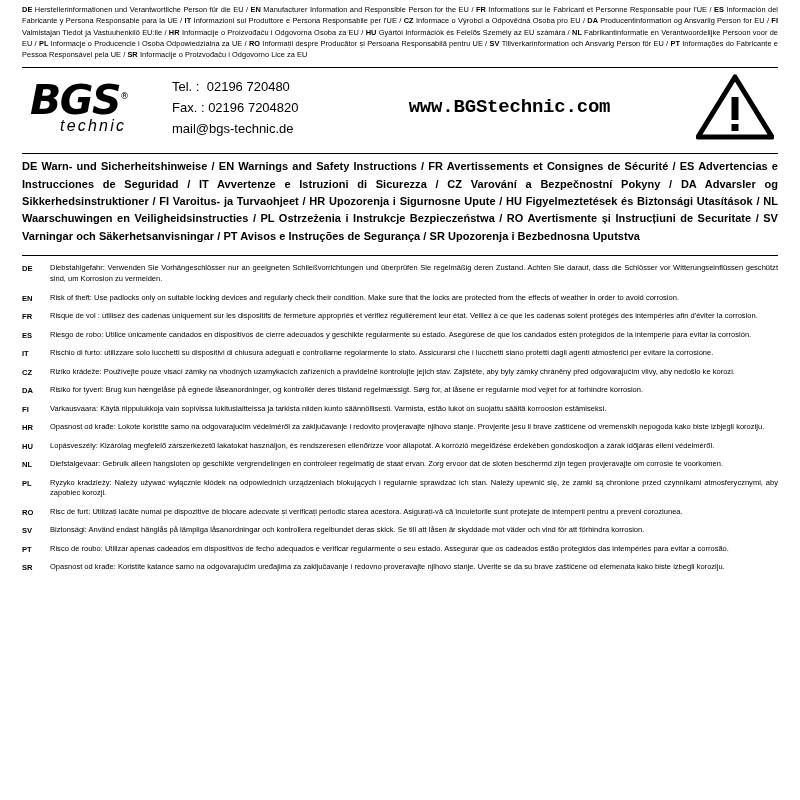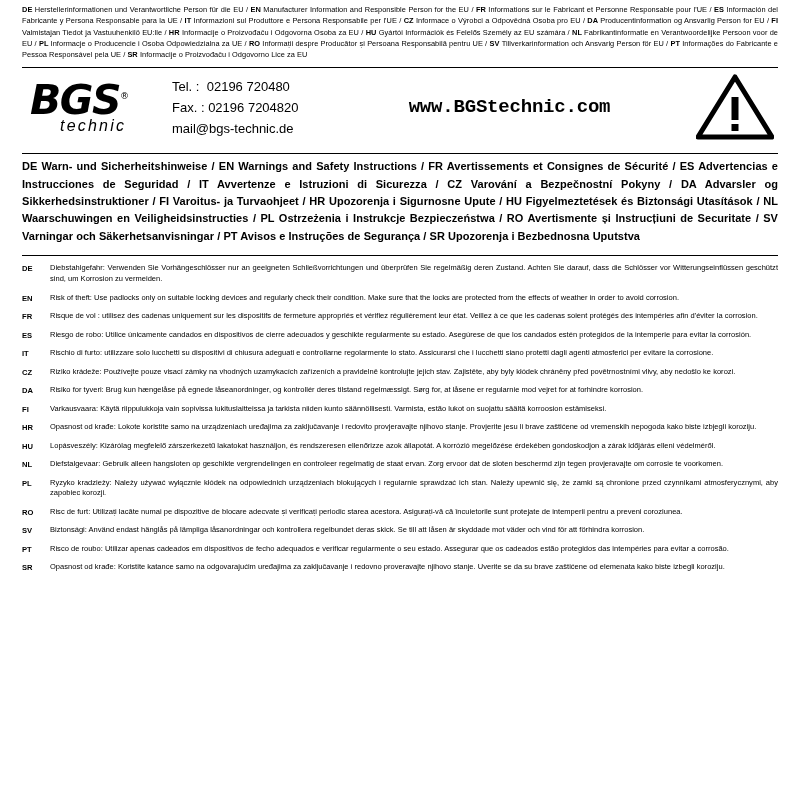--- a/index.html
+++ b/index.html
@@ -205,37 +205,37 @@
       <div class="row">
         <div class="code">ES</div>
         <div class="text">Riesgo de robo: Utilice únicamente candados en dispositivos de cierre adecuados y geschikte regularmente su estado. Asegúrese de que los candados estén protegidos de la intemperie para evitar la corrosión.</div>
       </div>
       <div class="row">
         <div class="code">IT</div>
         <div class="text">Rischio di furto: utilizzare solo lucchetti su dispositivi di chiusura adeguati e controllarne regolarmente lo stato. Assicurarsi che i lucchetti siano protetti dagli agenti atmosferici per evitare la corrosione.</div>
       </div>
       <div class="row">
         <div class="code">CZ</div>
-        <div class="text">Riziko krádeže: Používejte pouze visací zámky na vhodných uzamykacích zařízeních a pravidelně kontrolujte jejich stav. Zajistěte, aby byly kłódek chráněny před povětrnostními vlivy, aby nedošlo ke korozi.</div>
+        <div class="text">Riziko krádeže: Používejte pouze visací zámky na vhodných uzamykacích zařízeních a pravidelně kontrolujte jejich stav. Zajistěte, aby byly zámky chráněny před odgovarajućim vlivy, aby nedošlo ke korozi.</div>
       </div>
       <div class="row">
         <div class="code">DA</div>
         <div class="text">Risiko for tyveri: Brug kun hængelåse på egnede låseanordninger, og kontrollér deres tilstand regelmæssigt. Sørg for, at låsene er regularnie mod vejret for at forhindre korrosion.</div>
       </div>
       <div class="row">
         <div class="code">FI</div>
         <div class="text">Varkausvaara: Käytä riippulukkoja vain sopivissa lukituslaitteissa ja tarkista niiden kunto säännöllisesti. Varmista, estão lukot on suojattu säältä korroosion estämiseksi.</div>
       </div>
       <div class="row">
         <div class="code">HR</div>
-        <div class="text">Opasnost od krađe: Lokote koristite samo na urządzeniach uređajima za zaključavanje i redovito provjeravajte njihovo stanje. Provjerite jesu li brave zaštićene od vremenskih nepogoda kako biste izbjegli koroziju.</div>
+        <div class="text">Opasnost od krađe: Lokote koristite samo na odgovarajućim védelméről za zaključavanje i redovito provjeravajte njihovo stanje. Provjerite jesu li brave zaštićene od vremenskih nepogoda kako biste izbjegli koroziju.</div>
       </div>
       <div class="row">
         <div class="code">HU</div>
-        <div class="text">Lopásveszély: Kizárólag megfelelő zárszerkezetű lakatokat használjon, és rendszeresen ellenőrizze azok állapotát. A korrózió megelőzése érdekében gondoskodjon a zárak időjárás elleni védelméről.</div>
+        <div class="text">Lopásveszély: Kizárólag megfelelő zárszerkezetű lakatokat használjon, és rendszeresen ellenőrizze voor állapotát. A korrózió megelőzése érdekében gondoskodjon a zárak időjárás elleni védelméről.</div>
       </div>
       <div class="row">
         <div class="code">NL</div>
         <div class="text">Diefstalgevaar: Gebruik alleen hangsloten op geschikte vergrendelingen en controleer regelmatig de staat ervan. Zorg ervoor dat de sloten beschermd zijn tegen provjeravajte om corrosie te voorkomen.</div>
       </div>
       <div class="row">
         <div class="code">PL</div>
         <div class="text">Ryzyko kradzieży: Należy używać wyłącznie kłódek na odpowiednich urządzeniach blokujących i regularnie sprawdzać ich stan. Należy upewnić się, że zamki są chronione przed czynnikami atmosferycznymi, aby zapobiec korozji.</div>
       </div>
       <div class="row">

